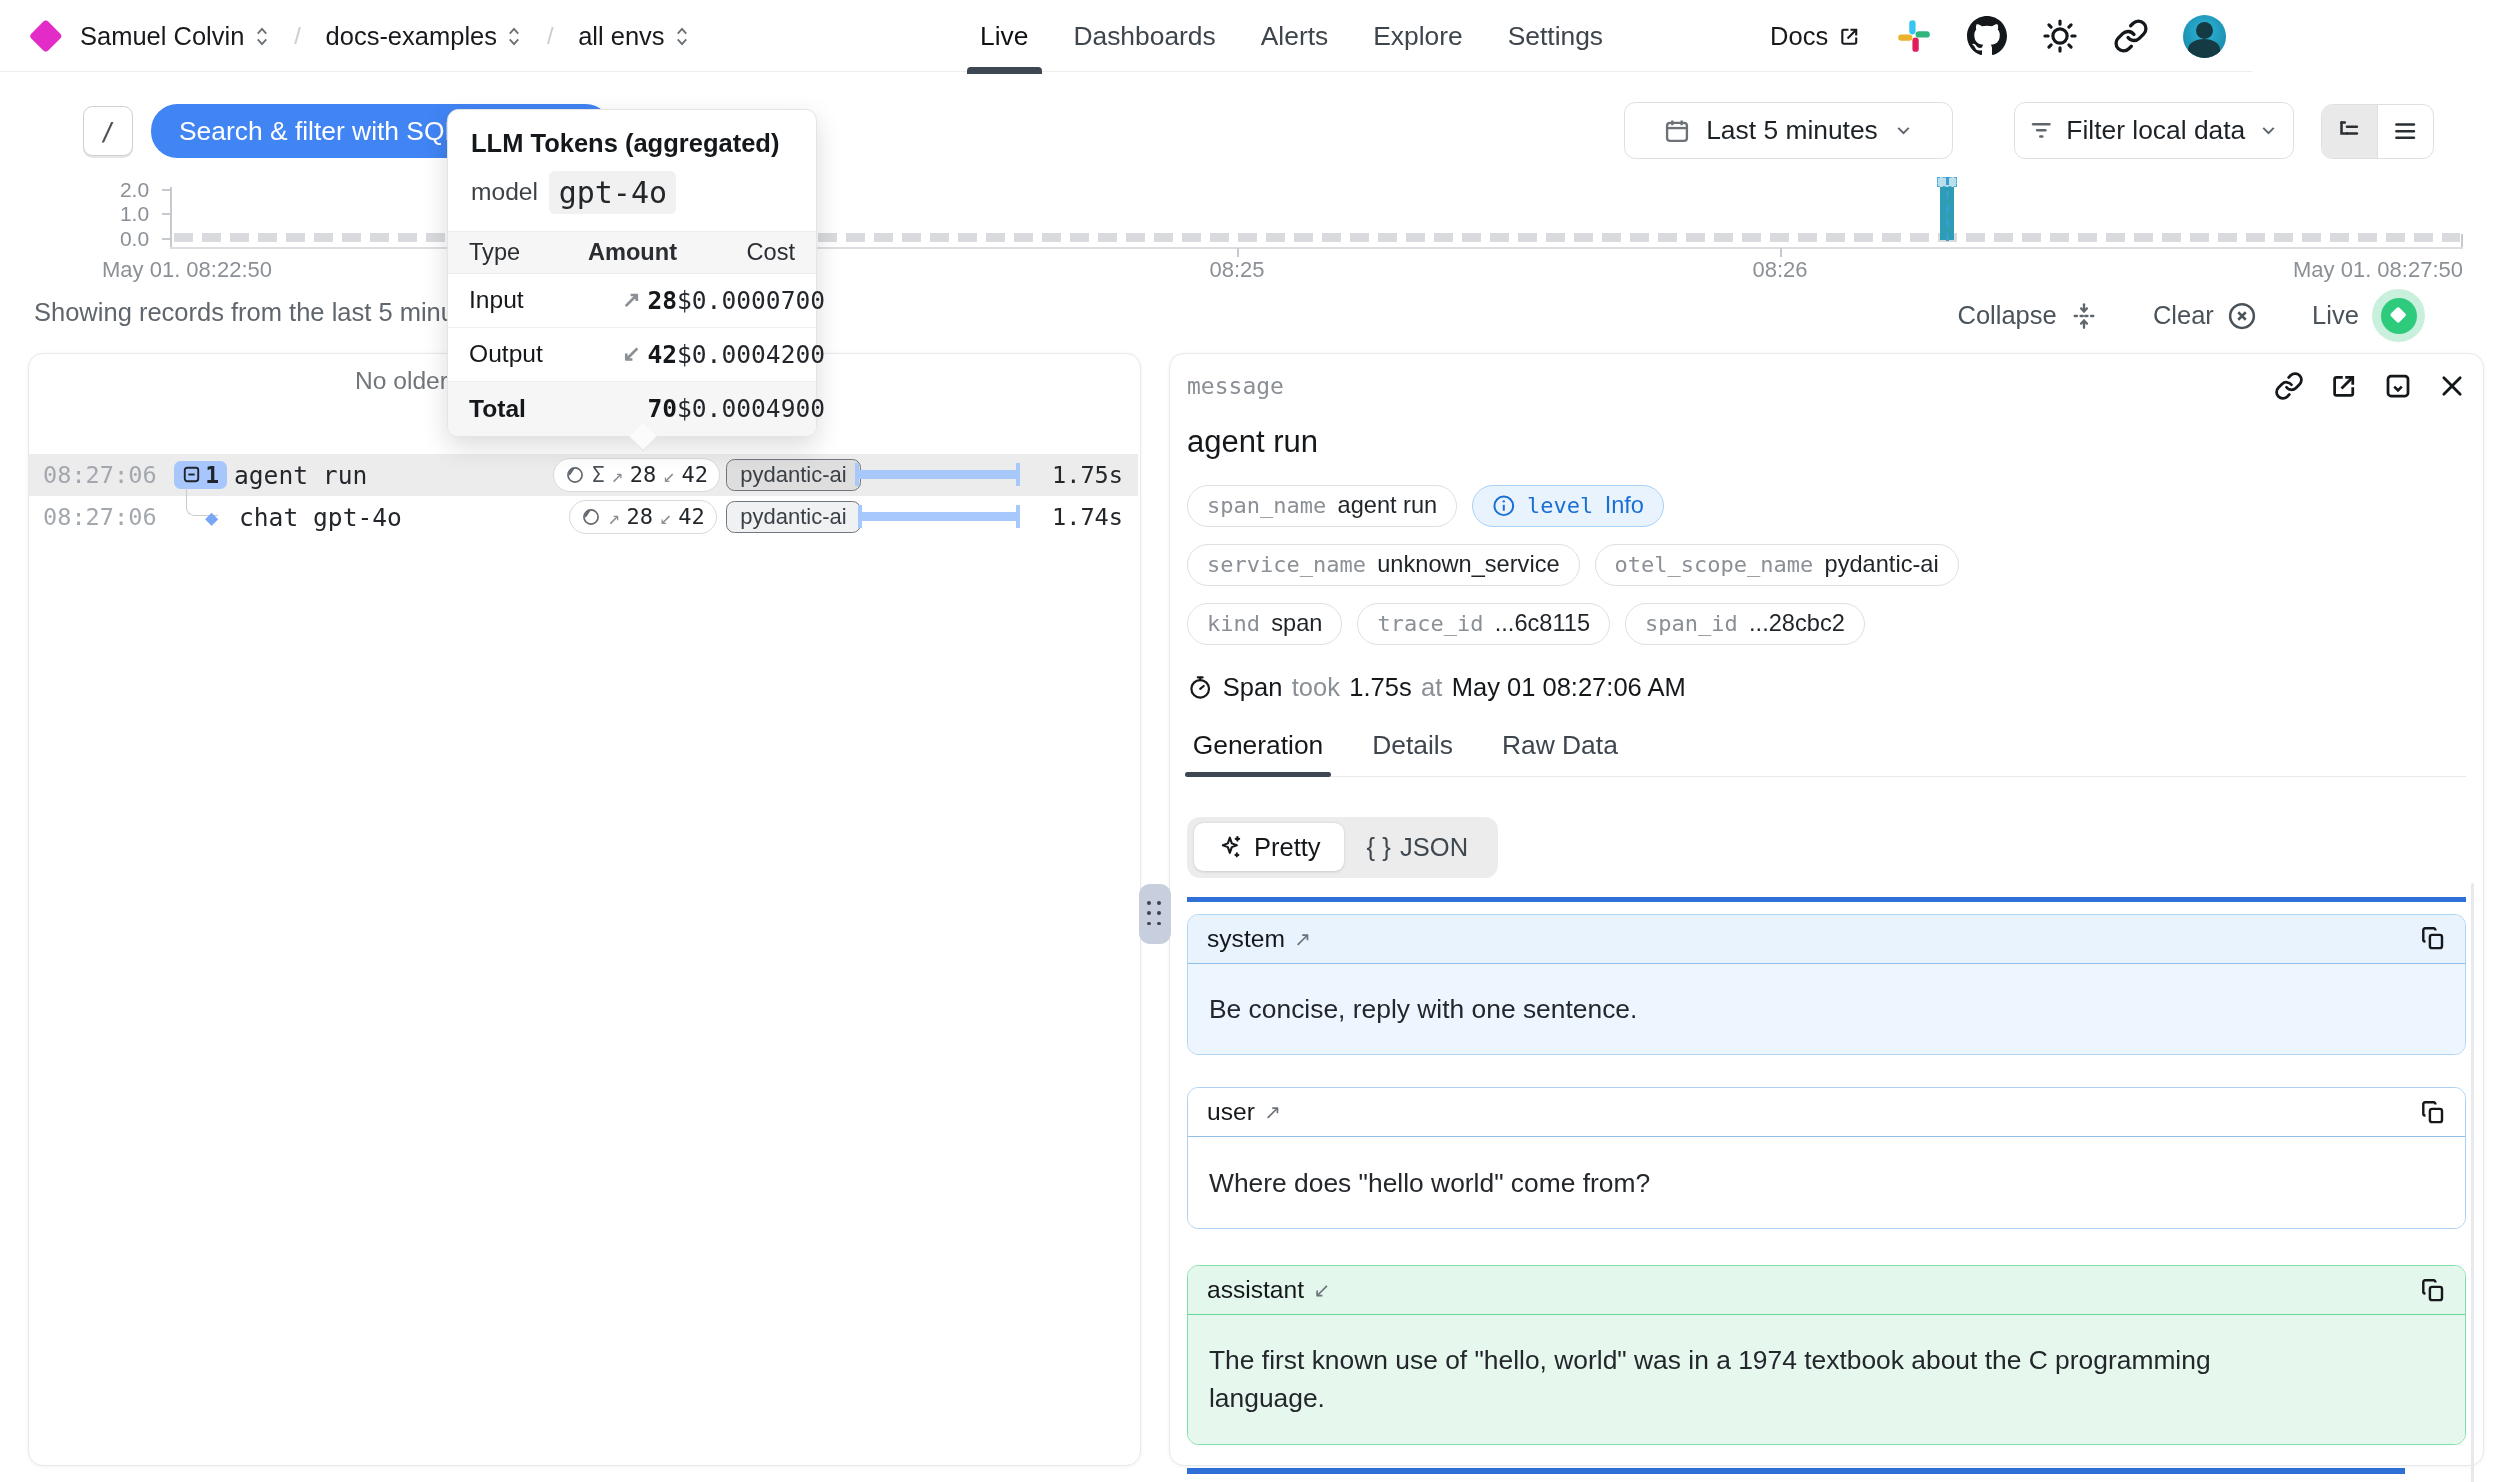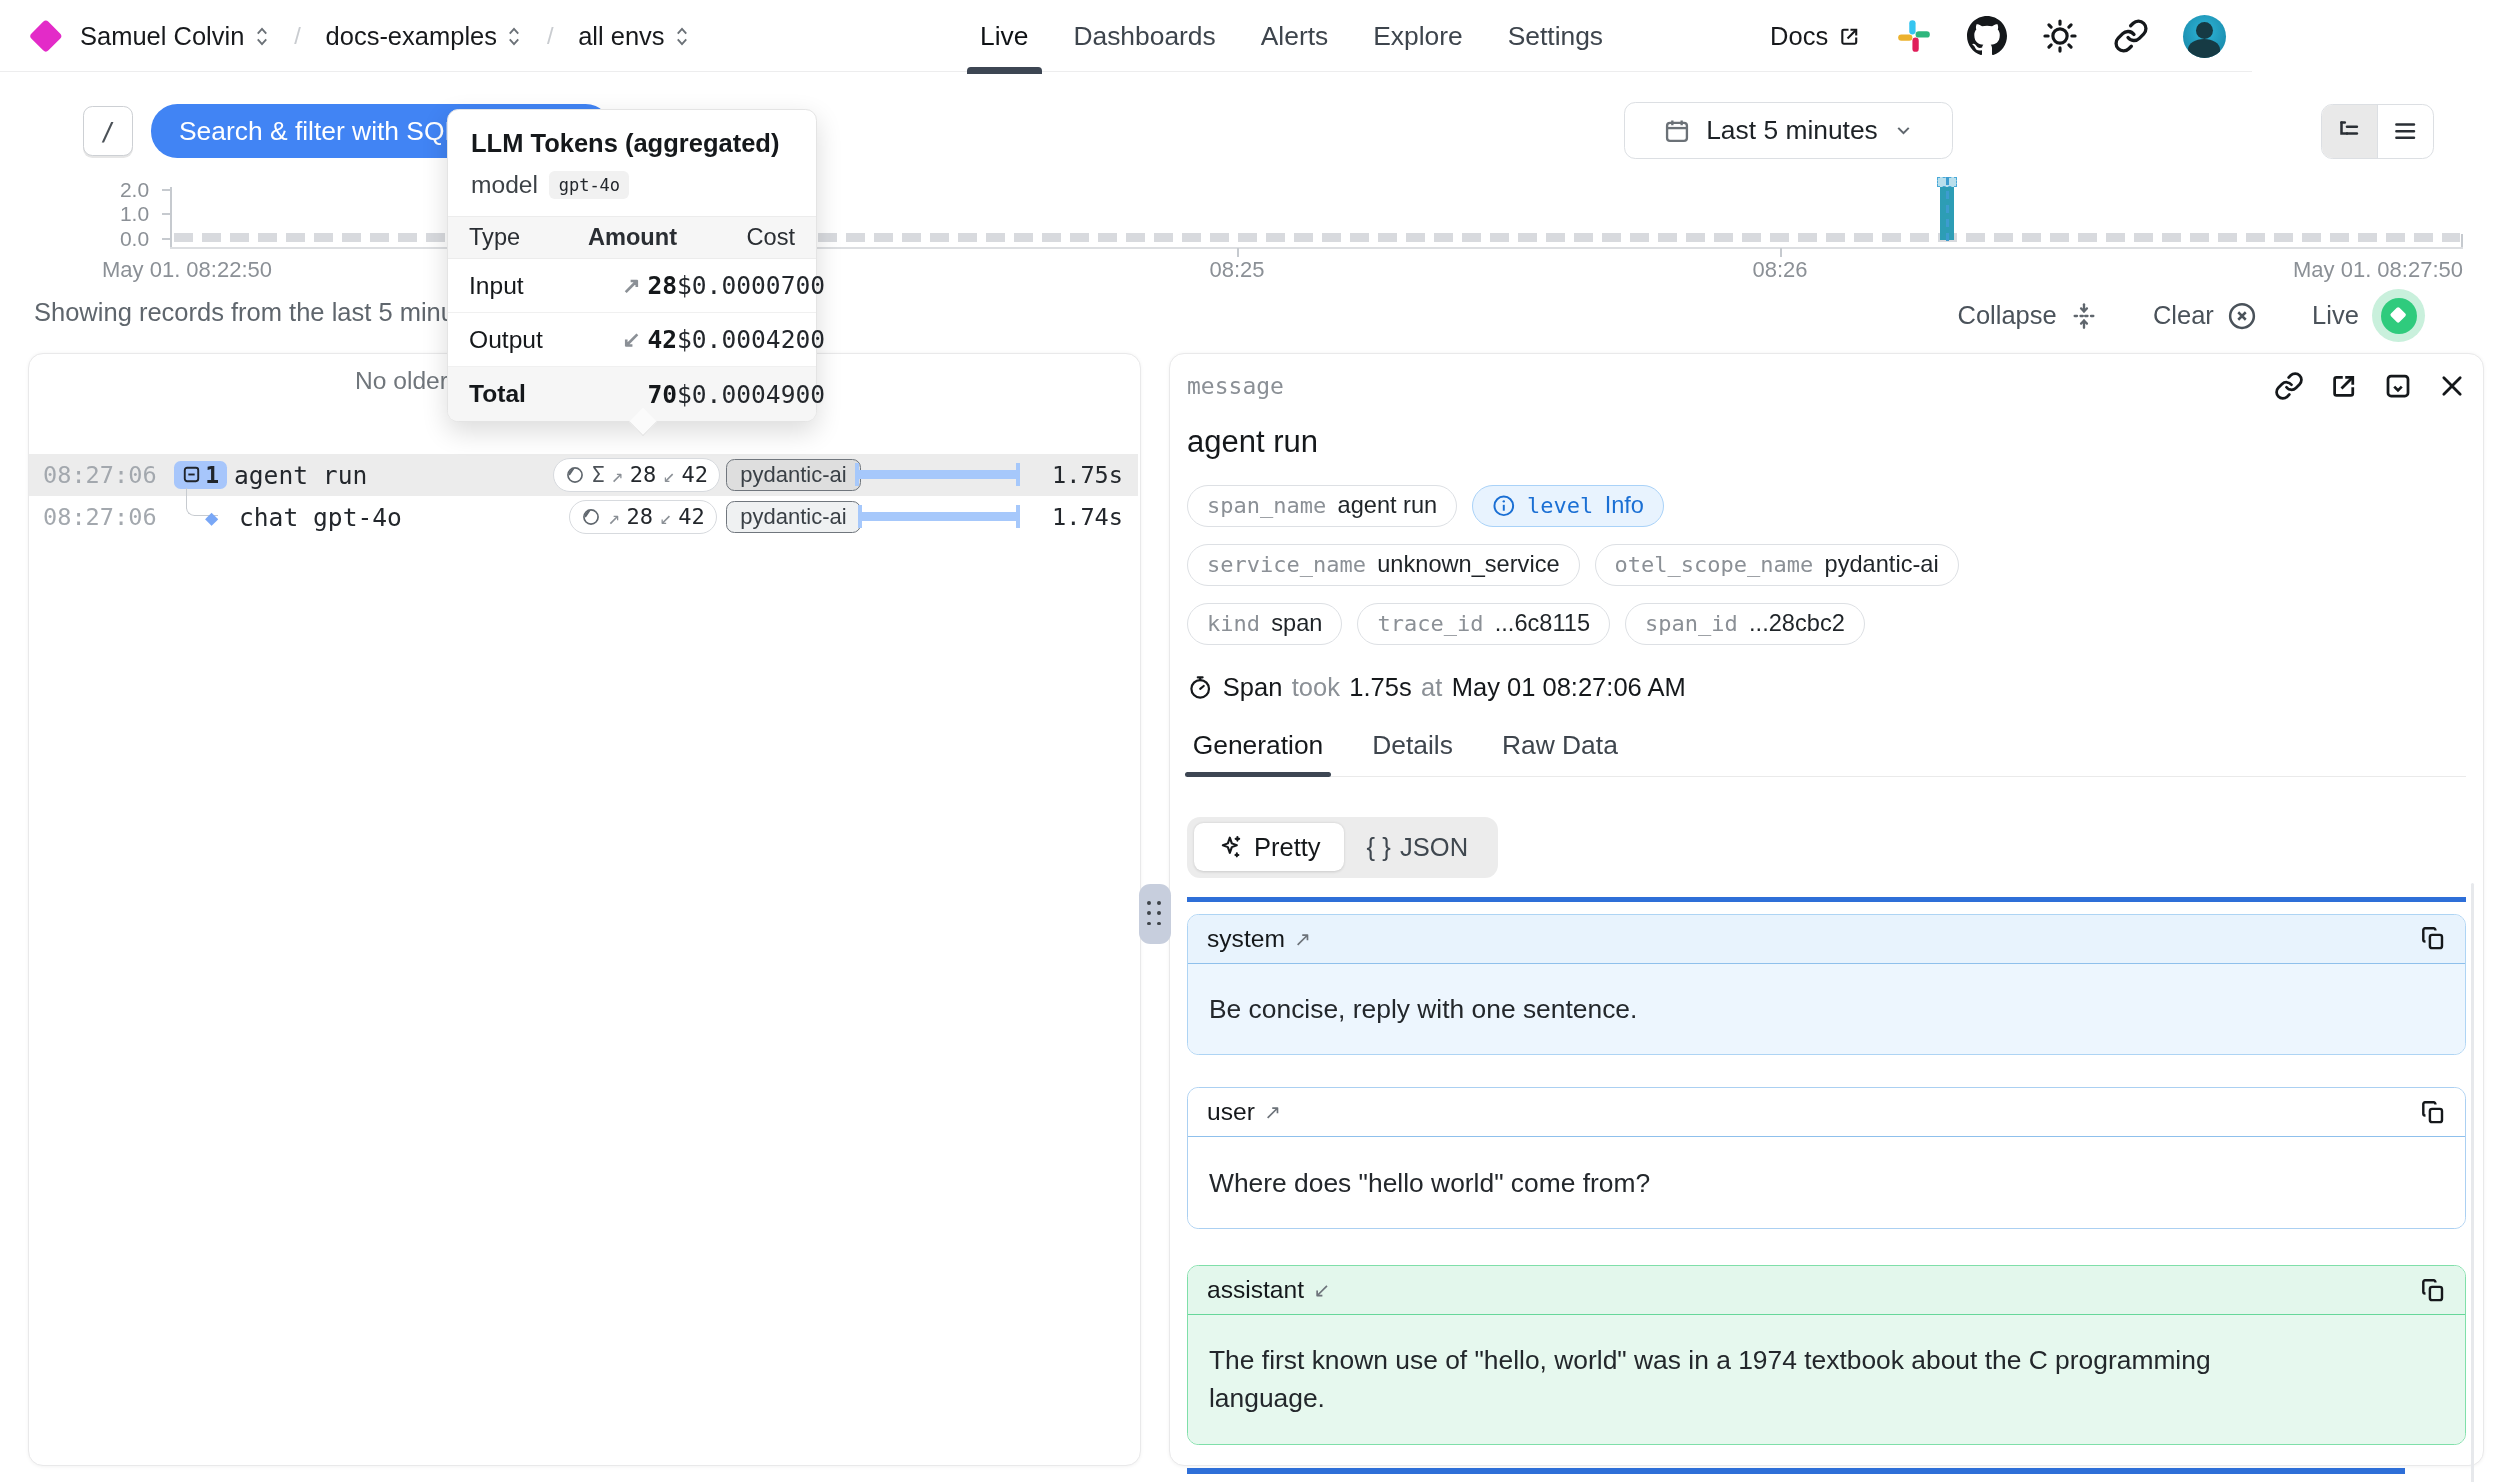--- a/index.html
+++ b/index.html
@@ -130,21 +130,21 @@
   .card-assistant .msg-body { background:#e6f8ee; }
   .card-assistant .msg-body-text { max-width:1086px; }
   .copy-btn { color:#15181b; cursor:pointer; }
   .scroll-track { position:absolute; right:9.4px; top:529px; width:2.8px; height:897px; background:#e7e9ec; border-radius:1.9px; }
 
   
   .tooltip { position:absolute; left:447px; top:109px; width:370px; background:#fff; border:1.9px solid #e4e4e4; border-radius:11.3px; box-shadow:0 9.4px 26.4px rgba(0,0,0,.14); z-index:50; }
   .tt-arrow { position:absolute; bottom:-11.3px; left:185px; width:20px; height:20px; background:#fbfbfb; border-right:1.9px solid #e4e4e4; border-bottom:1.9px solid #e4e4e4; transform:rotate(45deg); }
   .tt-title { padding:19px 23px 3.8px 23px; font-size:25.5px; font-weight:bold; color:#15181b; }
   .tt-model { display:flex; align-items:center; gap:11.3px; padding:9.4px 23px 17px 23px; font-size:24.6px; color:#3d4247; }
-  .tt-model .mv { font-size:17px; background:#f1f1f1; padding:3.8px 9.4px; border-radius:5.7px; color:#23272c; }
+  .tt-model .mv { font-size:30px; background:#f1f1f1; padding:3.8px 9.4px; border-radius:5.7px; color:#23272c; }
   .tt-hrow { display:flex; align-items:center; height:43px; padding:0 21px; background:#f6f6f6; border-top:1.9px solid #ececec; border-bottom:1.9px solid #ececec; font-size:23.6px; color:#2a2e33; }
   .tt-row { display:flex; align-items:center; height:54px; padding:0 21px; border-bottom:1.9px solid #f0f0f0; font-size:24.6px; color:#15181b; }
   .tt-row.total { background:#f6f6f6; border-bottom:none; border-radius:0 0 9.4px 9.4px; }
   .tt-row.total .c1 { font-weight:bold; }
   .c1 { flex:none; width:98px; }
   .c2 { flex:none; width:110px; display:flex; justify-content:flex-end; align-items:center; gap:6.6px;font-weight:bold; }
   .c2 .arr { font-size:22px; color:#8b9096; }
   .c3 { flex:1; text-align:right; color:#23272c; }
 </style>
 </head>
@@ -247,20 +247,31 @@
         <rect x="3.5" y="5" width="17" height="15.5" rx="2.5"></rect>
         <path d="M3.5 9.5h17"></path>
         <path d="M8 3v4M16 3v4"></path>
       </svg>
     <span>Last 5 minutes</span>
     <svg width="21" height="21" viewBox="0 0 24 24" fill="none" stroke="#5f666d" stroke-width="2.4">
         <path d="M6 9l6 6 6-6"></path>
       </svg>
   </div>
 
+  <div class="filter-btn">
+    <svg width="24.6" height="24.6" viewBox="0 0 24 24" fill="none" stroke="#5f666d" stroke-width="2.4" stroke-linecap="round">
+        <path d="M4 6h16"></path>
+        <path d="M8 12h8"></path>
+        <path d="M11 18h2"></path>
+      </svg>
+    <span>Filter local data</span>
+    <svg width="21" height="21" viewBox="0 0 24 24" fill="none" stroke="#5f666d" stroke-width="2.4">
+        <path d="M6 9l6 6 6-6"></path>
+      </svg>
+  </div>
 
   <div class="view-toggle">
     <div class="seg active">
       <svg width="26.4" height="26.4" viewBox="0 0 24 24" fill="none" stroke="#2a2f35" stroke-width="2.3" stroke-linecap="round">
           <path d="M5 4v10h5"></path>
           <path d="M10 8h9"></path>
           <path d="M10 14h9"></path>
           <path d="M5 4h3"></path>
         </svg>
     </div>

